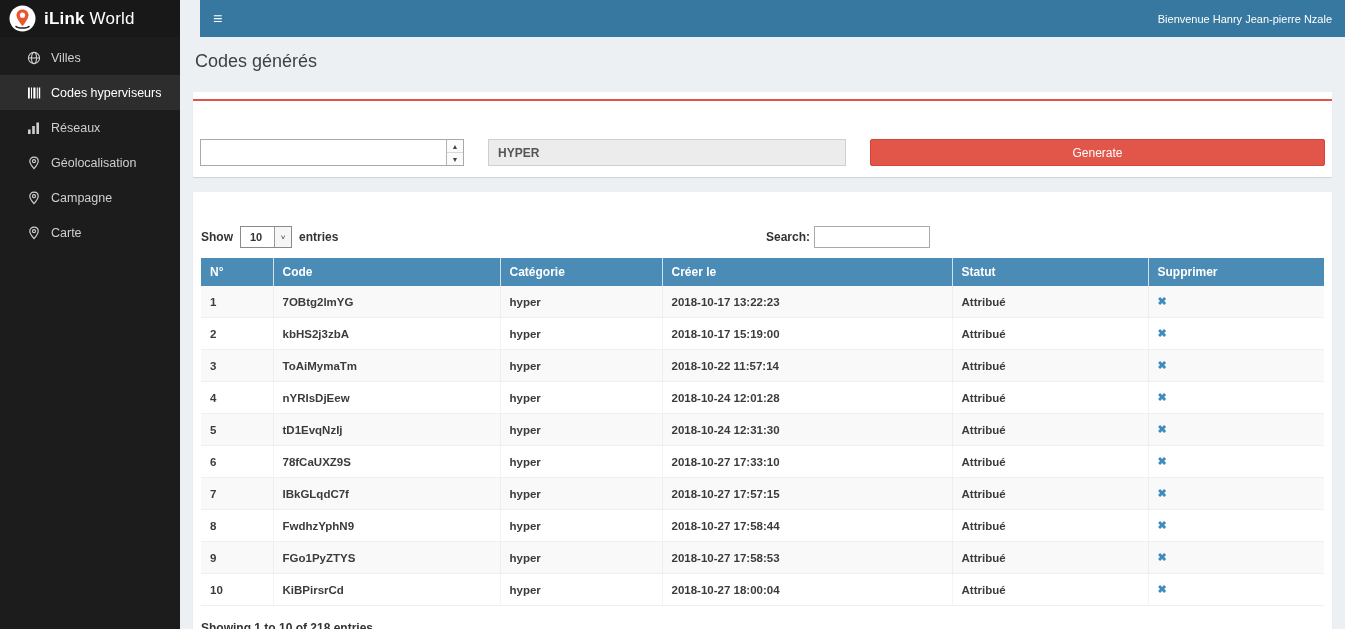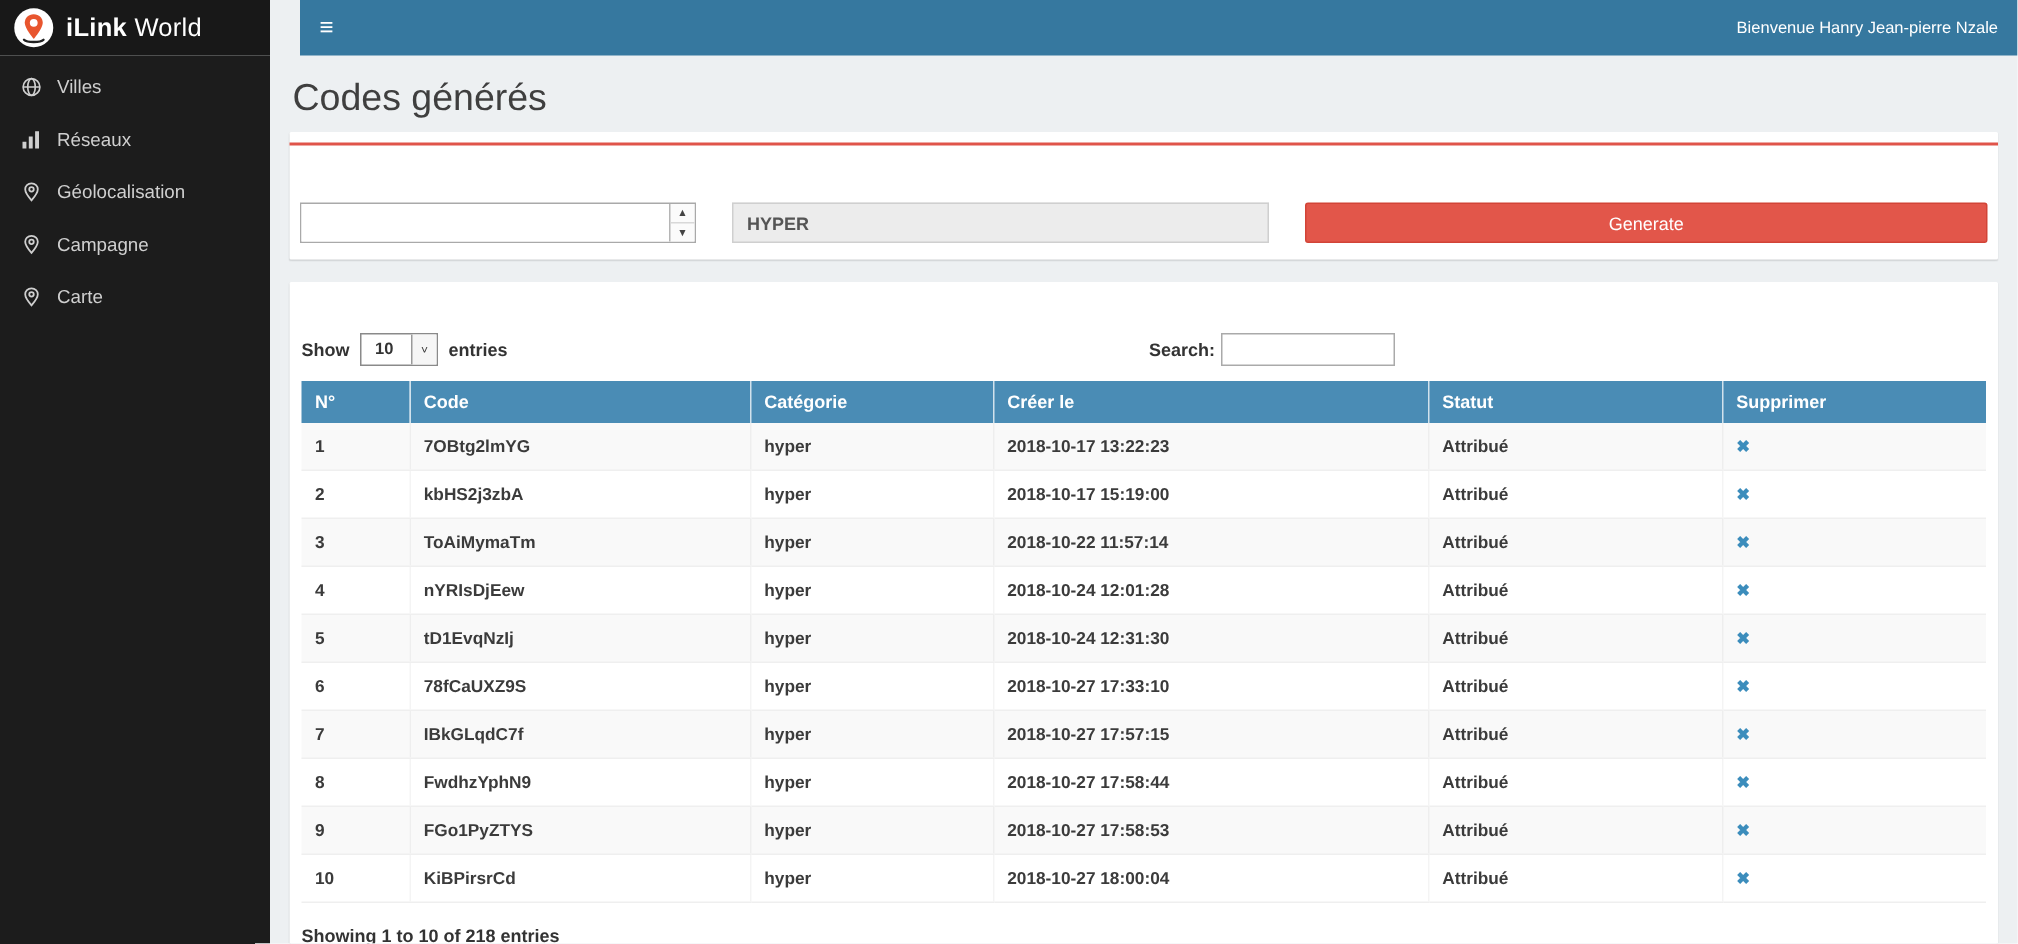--- a/index.html
+++ b/index.html
@@ -23,30 +23,30 @@
     justify-content:space-between; padding:0 13px;
   }
   .hamburger { font-size:16px; font-weight:bold; cursor:pointer; line-height:1; }
   .welcome { font-size:11px; }
   .welcome b { font-weight:normal; }
 
   
   .sidebar { position:absolute; top:37px; left:0; bottom:0; width:180px; background:#1c1c1c; z-index:10; }
   .sidebar ul { list-style:none; margin:3px 0 0 0; padding:0; }
   .sidebar li {
-    height:35px; display:flex; align-items:center; gap:10px; padding-left:14px;
+    height:35px; display:flex; align-items:center; gap:10px; padding-left:27px;
     color:#cfcfcf; font-size:12.5px; cursor:pointer;
   }
   .sidebar li.active { background:#2d2d2d; color:#ffffff; }
   .sidebar .mi { width:14px; height:14px; flex:0 0 14px; display:inline-flex; }
   .sidebar .mi svg { width:14px; height:14px; }
 
   
   .content { position:absolute; top:37px; left:180px; right:0; bottom:0; background:#edf0f2; overflow:hidden; }
-  .page-title { margin:14px 16px 8px 15px; font-size:25px; font-weight:normal; color:#3f3f3f; }
+  .page-title { margin:14px 16px 20px 15px; font-size:18px; font-weight:normal; color:#3f3f3f; }
 
   .box { margin:0 13px; background:#fff; border-radius:1px; box-shadow:0 1px 1px rgba(0,0,0,.12); }
   .box-generate { margin-bottom:15px; }
   .box-accent { height:9px; border-bottom:2px solid #e0544a; }
   .form-row { display:flex; align-items:center; gap:24px; padding:38px 7px 11px 7px; }
 
   .number-wrap { width:264px; height:27px; border:1px solid #a9a9a9; background:#fff; display:flex; }
   .number-input { flex:1; border:none; outline:none; padding:0 6px; font-size:13px; font-family:inherit; min-width:0; }
   .spinner { width:17px; border-left:1px solid #b5b5b5; display:flex; flex-direction:column; background:#fbfbfb; cursor:pointer; }
   .spinner span { flex:1; display:flex; align-items:center; justify-content:center; font-size:7px; color:#444; line-height:1; }
@@ -123,20 +123,32 @@
     <li>
       <span class="mi">
         <svg viewBox="0 0 14 14" fill="none" stroke="currentColor" stroke-width="1.1">
           <circle cx="7" cy="7" r="5.6"></circle>
             <ellipse cx="7" cy="7" rx="2.5" ry="5.6"></ellipse>
             <line x1="1.4" y1="7" x2="12.6" y2="7"></line>
         </svg>
       </span>
       <span>Villes</span>
     </li>
+    <li class="active">
+      <span class="mi">
+        <svg viewBox="0 0 14 14" fill="currentColor">
+          <rect x="1" y="1.5" width="1.8" height="11"></rect>
+            <rect x="4" y="1.5" width="1" height="11"></rect>
+            <rect x="6.3" y="1.5" width="2.2" height="11"></rect>
+            <rect x="9.8" y="1.5" width="1" height="11"></rect>
+            <rect x="11.8" y="1.5" width="1.4" height="11"></rect>
+        </svg>
+      </span>
+      <span>Codes hyperviseurs</span>
+    </li>
     <li>
       <span class="mi">
         <svg viewBox="0 0 14 14" fill="currentColor">
           <rect x="1" y="8.5" width="2.6" height="4.5"></rect>
             <rect x="5.2" y="5" width="2.6" height="8"></rect>
             <rect x="9.4" y="1.5" width="2.6" height="11.5"></rect>
         </svg>
       </span>
       <span>Réseaux</span>
     </li>

